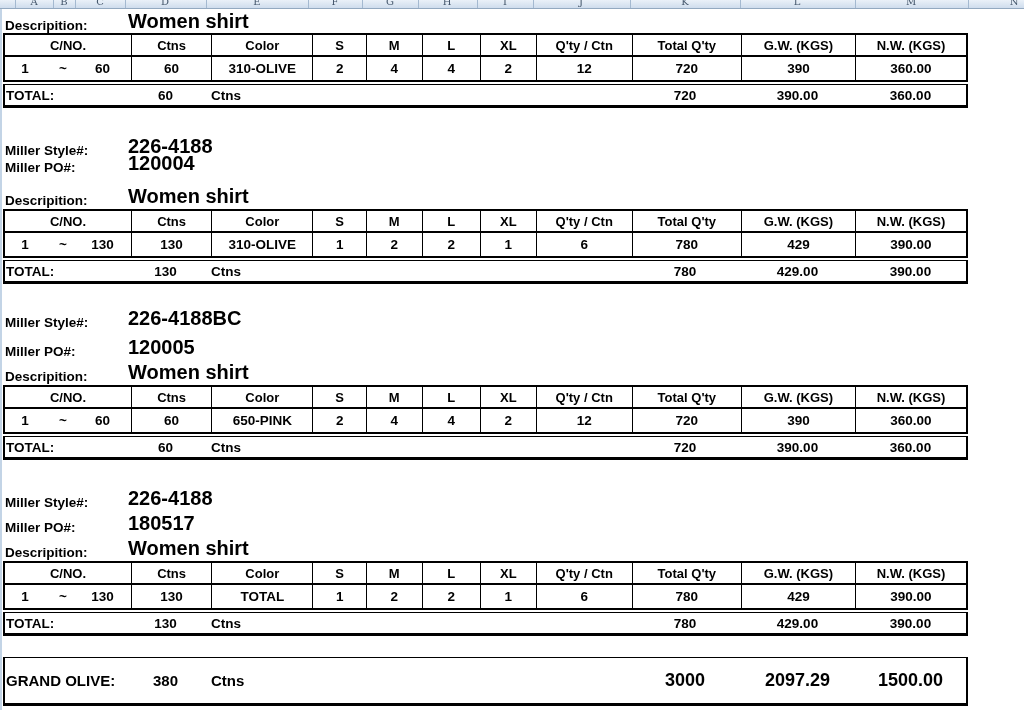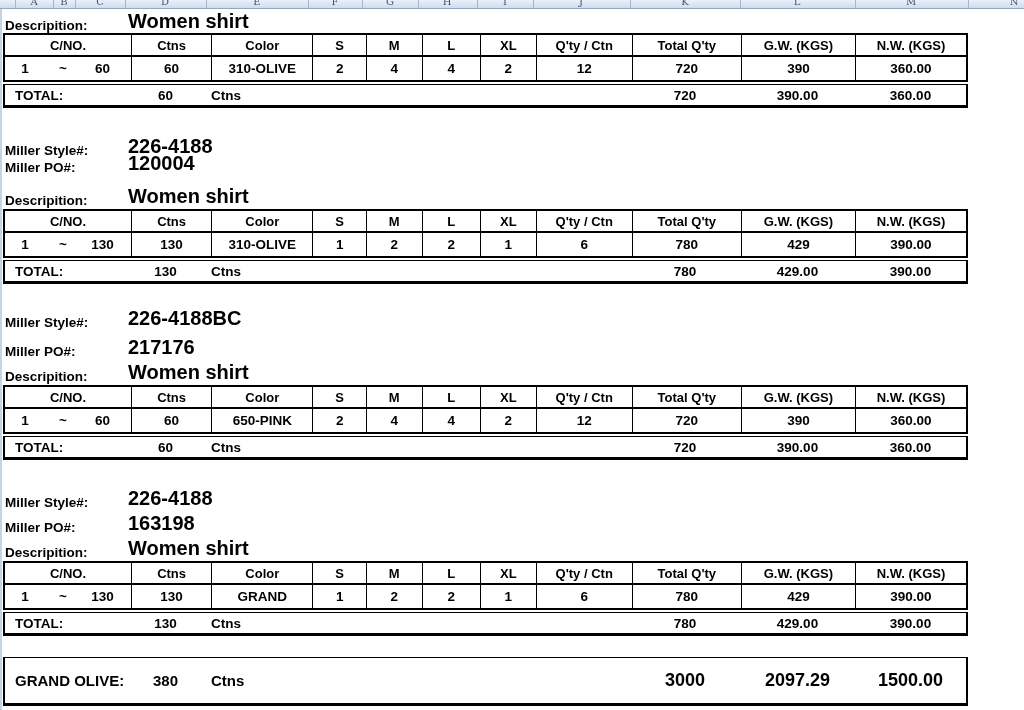--- a/index.html
+++ b/index.html
@@ -47,21 +47,21 @@
   .cno { justify-content:flex-start; }
   .cno span { display:inline-block; text-align:center; }
   .cno .p1{width:40px} .cno .p2{width:36px} .cno .p3{width:43px}
 
   
   .totalbox {
     position:absolute; left:3px; width:965px; height:24px; box-sizing:border-box;
     border:2px solid #000; border-top-width:1px; border-bottom-width:3px;
     display:flex; align-items:center; font-size:13.5px; background:#fff;
   }
-  .t0{width:120px; padding-left:10px; box-sizing:border-box;}
+  .t0{width:120px; padding-left:1px; box-sizing:border-box;}
   .t1{width:81px; text-align:center;}
   .t2{width:102px; padding-left:5px; box-sizing:border-box;}
   .t3{width:322px;}
   .t4{width:110px; text-align:center;}
   .t5{width:115px; text-align:center;}
   .t6{width:111px; text-align:center;}
 
   .grandbox {
     position:absolute; left:3px; top:657px; width:965px; height:49px; box-sizing:border-box;
     border:2px solid #000; border-top-width:1px; border-bottom-width:3px;
@@ -208,21 +208,21 @@
   <div class="t3"></div>
   <div class="t4">780</div>
   <div class="t5">429.00</div>
   <div class="t6">390.00</div>
 </div>
 
 <div class="lblrow s3-style">
   <span class="flabel">Miller Style#:</span><span class="fvalue">226-4188BC</span>
 </div>
 <div class="lblrow s3-po">
-  <span class="flabel">Miller PO#:</span><span class="fvalue">217176</span>
+  <span class="flabel">Miller PO#:</span><span class="fvalue">120005</span>
 </div>
 <div class="lblrow s3-desc">
   <span class="flabel">Descripition:</span><span class="fvalue">Women shirt</span>
 </div>
 
 <div class="ptable s3-table">
   <div class="hrow">
     <div class="cell c0">C/NO.</div>
     <div class="cell c1">Ctns</div>
     <div class="cell c2">Color</div>
@@ -261,21 +261,21 @@
   <div class="t3"></div>
   <div class="t4">720</div>
   <div class="t5">390.00</div>
   <div class="t6">360.00</div>
 </div>
 
 <div class="lblrow s4-style">
   <span class="flabel">Miller Style#:</span><span class="fvalue">226-4188</span>
 </div>
 <div class="lblrow s4-po">
-  <span class="flabel">Miller PO#:</span><span class="fvalue">163198</span>
+  <span class="flabel">Miller PO#:</span><span class="fvalue">180517</span>
 </div>
 <div class="lblrow s4-desc">
   <span class="flabel">Descripition:</span><span class="fvalue">Women shirt</span>
 </div>
 
 <div class="ptable s4-table">
   <div class="hrow">
     <div class="cell c0">C/NO.</div>
     <div class="cell c1">Ctns</div>
     <div class="cell c2">Color</div>
@@ -288,21 +288,21 @@
     <div class="cell c9">G.W. (KGS)</div>
     <div class="cell c10">N.W. (KGS)</div>
   </div>
   <div class="drow">
     <div class="cell c0 cno">
       <span class="p1">1</span>
         <span class="p2">~</span>
         <span class="p3">130</span>
     </div>
     <div class="cell c1">130</div>
-    <div class="cell c2">GRAND</div>
+    <div class="cell c2">TOTAL</div>
     <div class="cell c3">1</div>
     <div class="cell c4">2</div>
     <div class="cell c5">2</div>
     <div class="cell c6">1</div>
     <div class="cell c7">6</div>
     <div class="cell c8">780</div>
     <div class="cell c9">429</div>
     <div class="cell c10">390.00</div>
   </div>
 </div>

